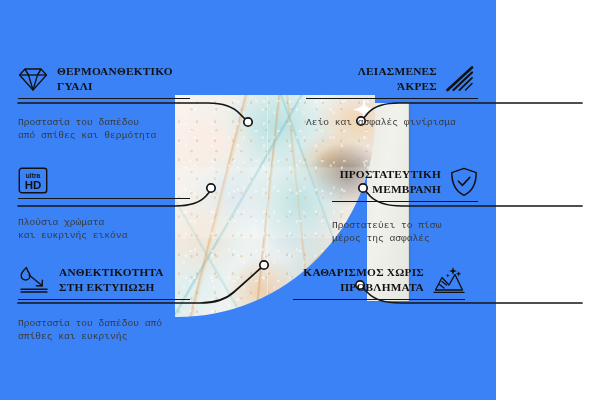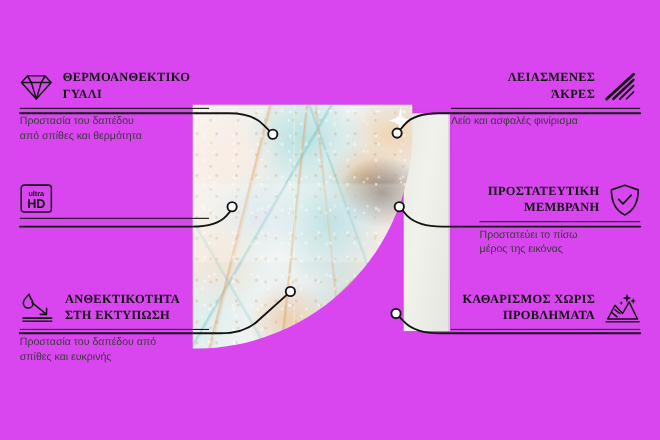--- a/index.html
+++ b/index.html
@@ -4,22 +4,22 @@
 <style>
   * { box-sizing: border-box; margin: 0; padding: 0; }
   html, body {
     width: 600px; height: 400px;
     overflow: hidden;
     background: #ffffff;
     font-family: "Liberation Serif", serif;
   }
   #stage {
     position: relative;
-    width: 600px; height: 400px;
-    background: #d946ef;
+    width: 496px; height: 400px;
+    background: #3b82f6;
   }
 
   
   #product-area {
     position: absolute;
     left: 175px; top: 95px;
     width: 235px; height: 230px;
   }
   .glass-back {
     position: absolute;
@@ -105,23 +105,23 @@
   .title {
     font-size: 11.3px; font-weight: 700; letter-spacing: .25px;
     color: #111111; line-height: 1.33; white-space: pre-line;
   }
   .callout.right .title { text-align: right; }
   .rule {
     height: 0; border-top: 1.6px solid #141414;
     margin-top: 4px;
   }
   .desc {
-    margin-top: 5px;
+    margin-top: 17px;
     font-size: 9.6px; line-height: 1.38; color: #3a3a3a;
-    white-space: pre-line; font-family: Liberation Sans, sans-serif;
+    white-space: pre-line; font-family: Liberation Mono, monospace;
   }
   .callout.right .desc { text-align: left; }
   .ico { flex: 0 0 auto; display: block; }
 
   
   #connectors {
     position: absolute; left: 0; top: 0;
     width: 600px; height: 400px;
     pointer-events: none;
   }
@@ -196,20 +196,22 @@
 
   <div class="callout left" style="left:18px; top:167px; width:172px;">
     <div class="head">
       <svg class="ico" width="30" height="27" viewBox="0 0 30 27">
         <rect x="1.3" y="1.3" width="27.4" height="24.4" rx="2.5" fill="none" stroke="#111" stroke-width="1.4"></rect>
         <text x="15" y="11" font-family="Liberation Sans, sans-serif" font-size="6.6" font-weight="700" text-anchor="middle" fill="#111">ultra</text>
         <text x="15" y="22" font-family="Liberation Sans, sans-serif" font-size="11.5" font-weight="700" text-anchor="middle" fill="#111">HD</text>
       </svg>
     </div>
     <div class="rule"></div>
+    <div class="desc">Πλούσια χρώματα
+και ευκρινής εικόνα</div>
   </div>
 
   <div class="callout left" style="left:18px; top:265px; width:172px;">
     <div class="head">
       <svg class="ico" width="32" height="28" viewBox="0 0 32 28">
         <g fill="none" stroke="#111" stroke-width="1.4" stroke-linecap="round" stroke-linejoin="round">
           <path d="M8.5 1.5 C5.2 4.5 3.2 7.2 3.2 9.6 C3.2 12.2 5.2 14 7.6 14 C10 14 12 12.2 12 9.8
                    C12 7.6 10.6 6.4 9.6 4.6 C9.1 3.6 8.7 2.6 8.5 1.5 Z"></path>
           <path d="M11 9 L24 19.5"></path>
           <path d="M18.5 19.8 L24.2 20 L24.4 14.3"></path>
@@ -246,24 +248,24 @@
     <div class="head">
       <svg class="ico" width="28" height="30" viewBox="0 0 28 30">
         <path d="M14 1.4 L26.2 5.6 C26.2 17 21.8 24.8 14 28.4 C6.2 24.8 1.8 17 1.8 5.6 Z" fill="none" stroke="#111" stroke-width="1.5" stroke-linejoin="round"></path>
         <path d="M8.4 14.2 L12.4 18.4 L19.8 10.4" fill="none" stroke="#111" stroke-width="1.6" stroke-linecap="round" stroke-linejoin="round"></path>
       </svg>
       <div class="title">ΠΡΟΣΤΑΤΕΥΤΙΚΗ
 ΜΕΜΒΡΑΝΗ</div>
     </div>
     <div class="rule"></div>
     <div class="desc">Προστατεύει το πίσω
-μέρος της εικόνας</div>
-  </div>
-
-  <div class="callout right" style="right:18px; top:265px; width:172px;">
+μέρος της ασφαλές</div>
+  </div>
+
+  <div class="callout right" style="right:31px; top:265px; width:172px;">
     <div class="head">
       <svg class="ico" width="32" height="28" viewBox="0 0 32 28">
         <g fill="none" stroke="#111" stroke-width="1.35" stroke-linecap="round" stroke-linejoin="round">
           <path d="M2.5 24 L9 11.5 L16 19 L22 8.5 L29.5 24 Z"></path>
           <path d="M1 26.4 L31 26.4"></path>
           <path d="M6.5 18.5 L11 22"></path>
           <path d="M9 15.5 L13.5 19"></path>
         </g>
         <g fill="#111">
           <path d="M20 1 L21 4 L24 5 L21 6 L20 9 L19 6 L16 5 L19 4 Z"></path>

